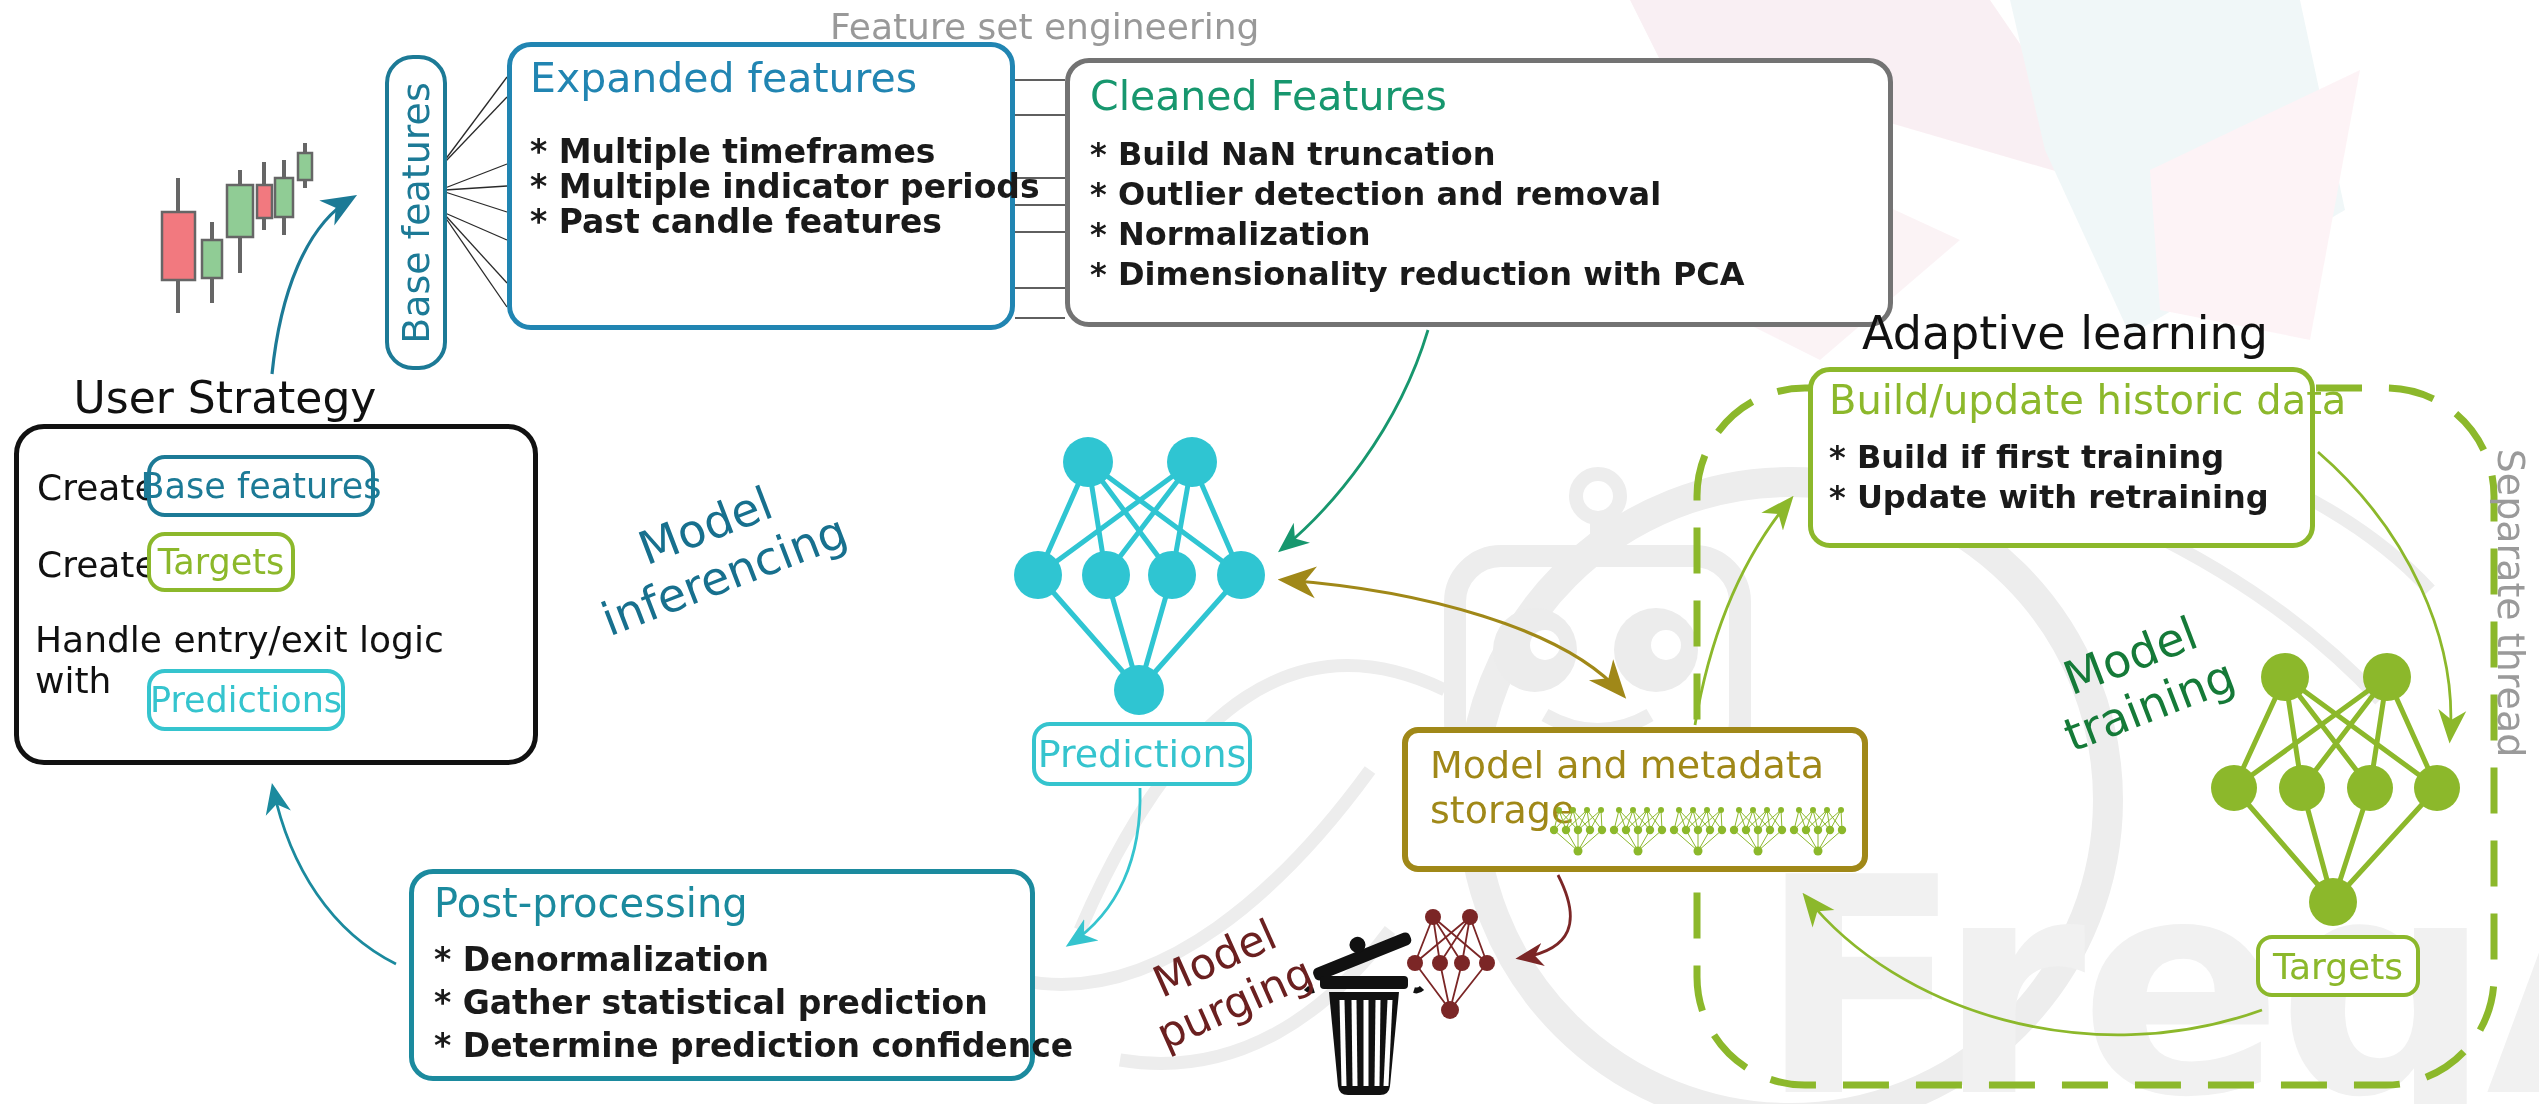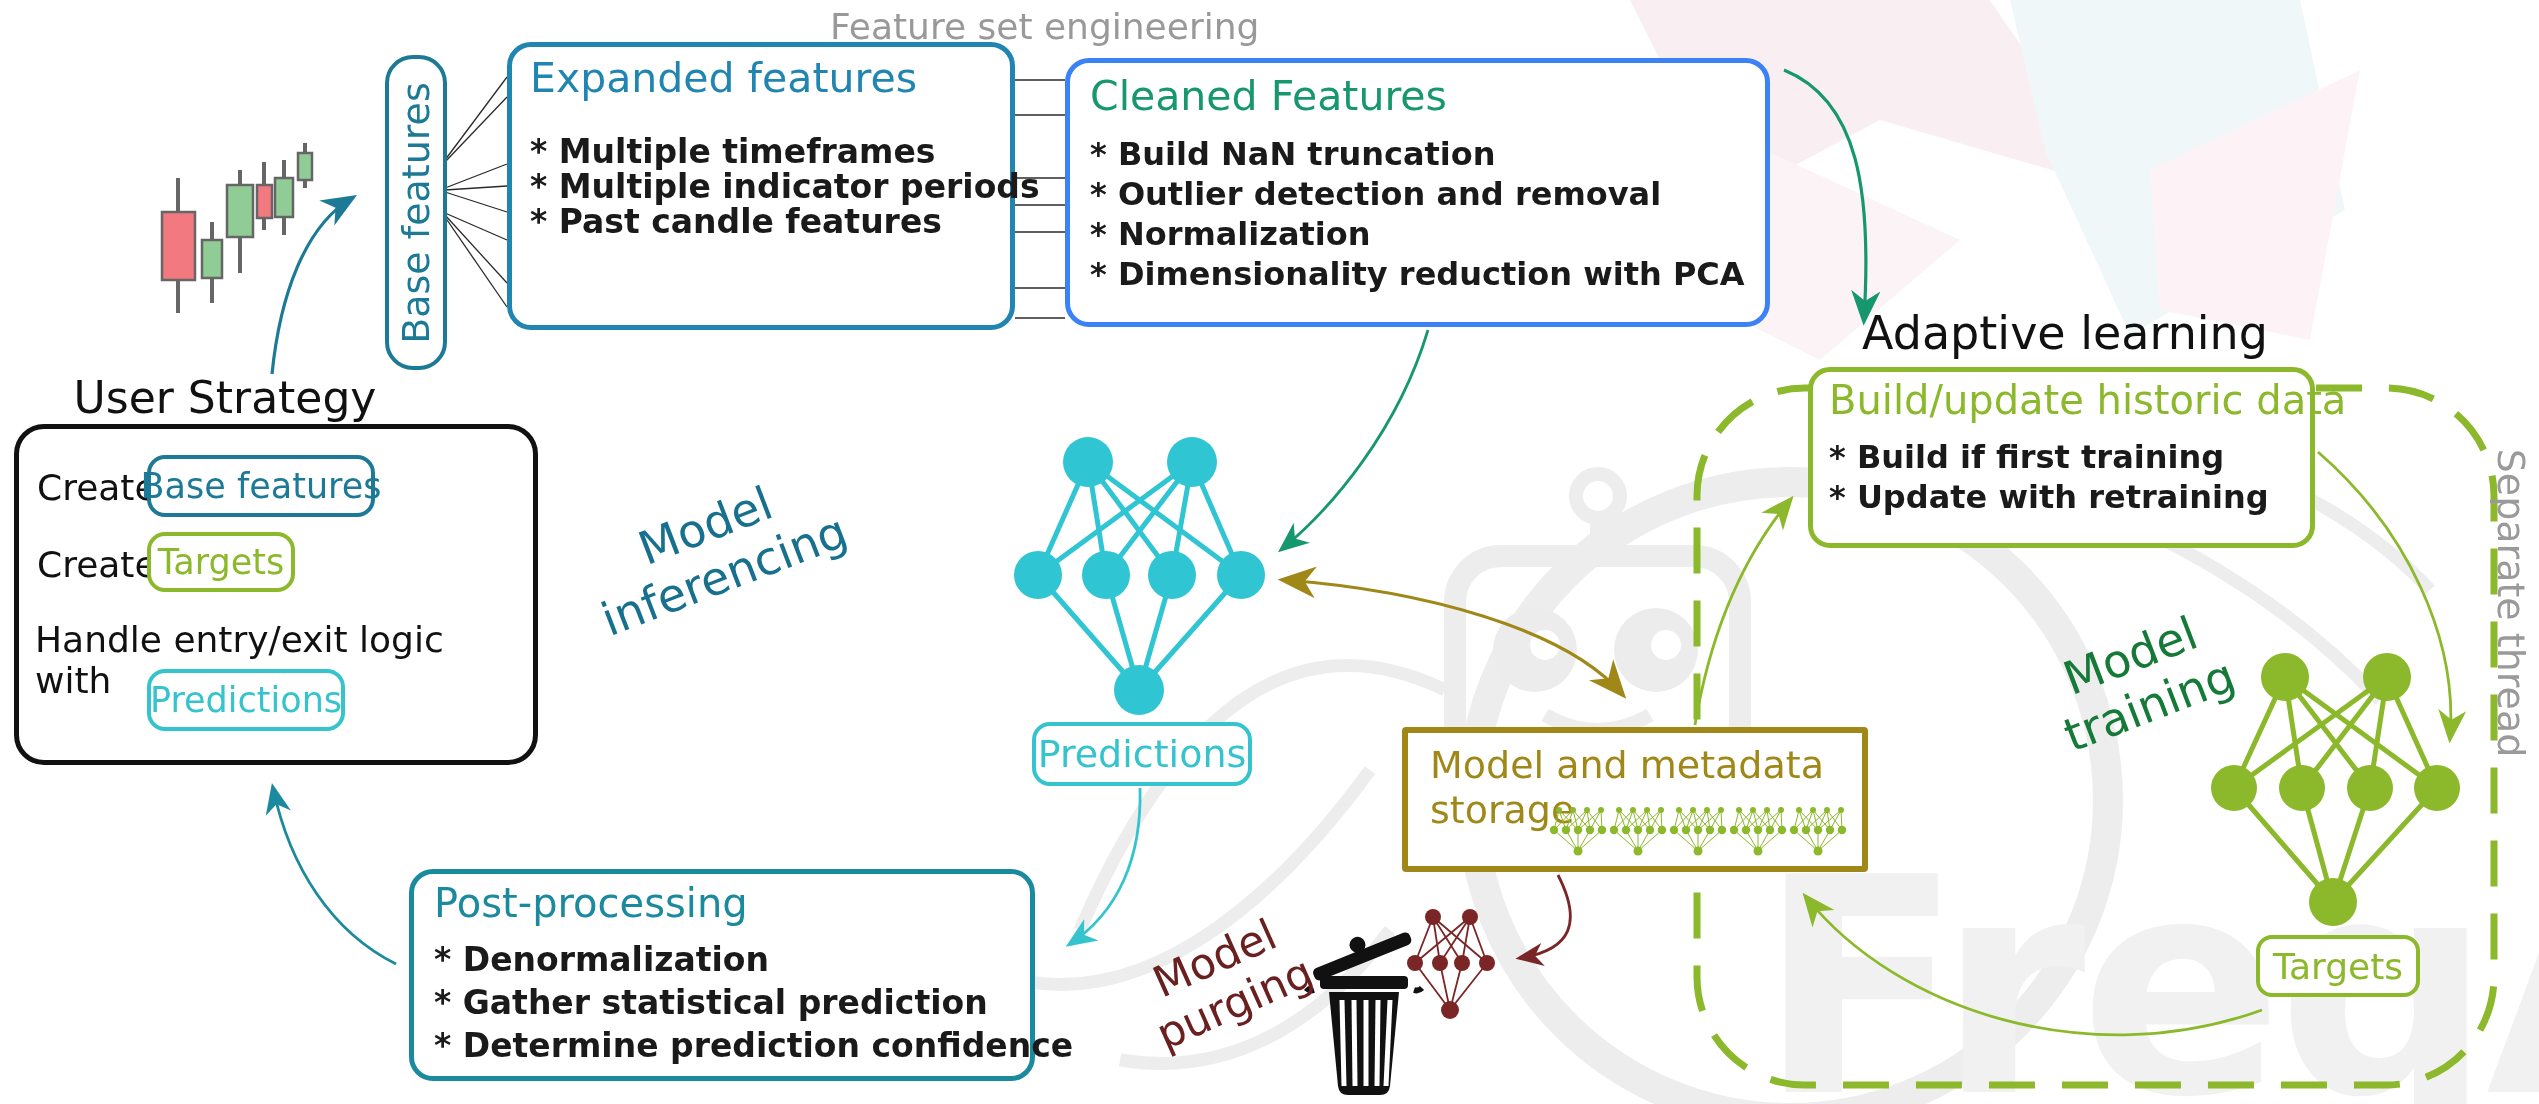--- a/index.html
+++ b/index.html
@@ -17,42 +17,42 @@
   .pill{position:absolute;background:#fff;box-sizing:border-box;display:flex;align-items:center;justify-content:center;white-space:nowrap;}
   
   .plain{position:absolute;white-space:nowrap;}
   .rot{position:absolute;text-align:center;white-space:nowrap;line-height:1.15;}
   
   #box-expanded{left:507px;top:42px;width:508px;height:288px;border:5px solid #2185b2;}
   #box-expanded .title{color:#2185b2;margin:10px 0 0 18px;}
   #box-expanded .items{margin:34px 0 0 18px;}
   #box-expanded .items div{line-height:35px;}
   
-  #box-cleaned{left:1065px;top:58px;width:705px;height:269px;border:5px solid #3b82f6;}
+  #box-cleaned{left:1065px;top:58px;width:828px;height:269px;border:5px solid #737373;}
   #box-cleaned .title{color:#17976e;margin:12px 0 0 20px;}
   #box-cleaned .items{margin:16px 0 0 20px;font-size:32px;}
   
   #box-user{left:14px;top:424px;width:524px;height:341px;border:5px solid #111;border-radius:30px;}
   #box-user .create{position:absolute;font-size:36px;color:#111;}
   #pill-us-base{left:128px;top:26px;width:228px;height:62px;border:4px solid #1c7a96;border-radius:18px;color:#1c7a96;font-size:35px;}
   #pill-us-targets{left:128px;top:103px;width:148px;height:60px;border:4px solid #8cb82b;border-radius:18px;color:#8cb82b;font-size:35px;}
   #us-handle{position:absolute;left:16px;top:190px;width:496px;font-size:36px;color:#111;}
   #pill-us-pred{left:128px;top:240px;width:198px;height:62px;border:4px solid #35c4ce;border-radius:18px;color:#35c4ce;font-size:35px;}
   
   #box-build{left:1808px;top:367px;width:507px;height:181px;border:5px solid #8cb82b;border-radius:22px;}
   #box-build .title{color:#8cb82b;font-size:40px;margin:7px 0 0 16px;}
   #box-build .items{margin:16px 0 0 16px;font-size:32px;}
   #box-build .items div{line-height:40px;}
   
   #box-post{left:409px;top:869px;width:626px;height:212px;border:5px solid #1b8a9e;}
   #box-post .title{color:#1b8a9e;margin:8px 0 0 20px;font-size:40px;}
   #box-post .items{margin:14px 0 0 20px;}
   #box-post .items div{line-height:43px;}
   
-  #box-storage{left:1402px;top:727px;width:466px;height:145px;border:6px solid #a08818;border-radius:4px;}
+  #box-storage{left:1402px;top:727px;width:466px;height:145px;border:6px solid #a08818;border-radius:16px;}
   #box-storage .stline{color:#a08818;font-size:38px;line-height:45px;margin-left:22px;white-space:nowrap;}
   #box-storage .stline.first{margin-top:10px;}
   #storage-icons{position:absolute;right:12px;bottom:6px;}
   
   #pill-base-vert{left:385px;top:55px;width:62px;height:315px;border:4px solid #1c7a96;border-radius:28px;}
   #pill-base-vert span{transform:rotate(-90deg);color:#1c7a96;font-size:38px;white-space:nowrap;}
   #pill-predictions{left:1032px;top:722px;width:220px;height:64px;border:4px solid #35c4ce;border-radius:18px;color:#35c4ce;font-size:38px;}
   #pill-targets{left:2256px;top:935px;width:164px;height:62px;border:4px solid #8cb82b;border-radius:16px;color:#8cb82b;font-size:36px;}
   
   #lbl-feature-eng{left:830px;top:6px;width:404px;text-align:center;font-size:36px;color:#999999;}

